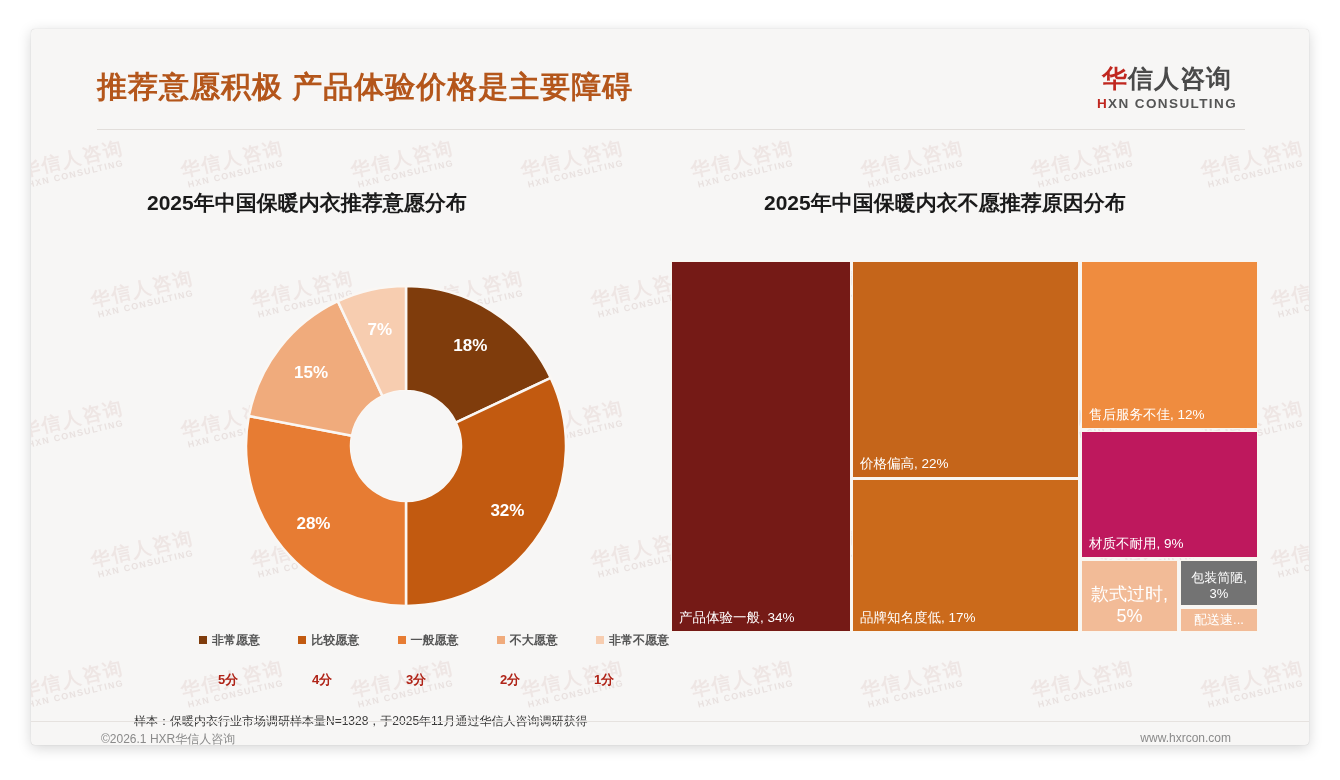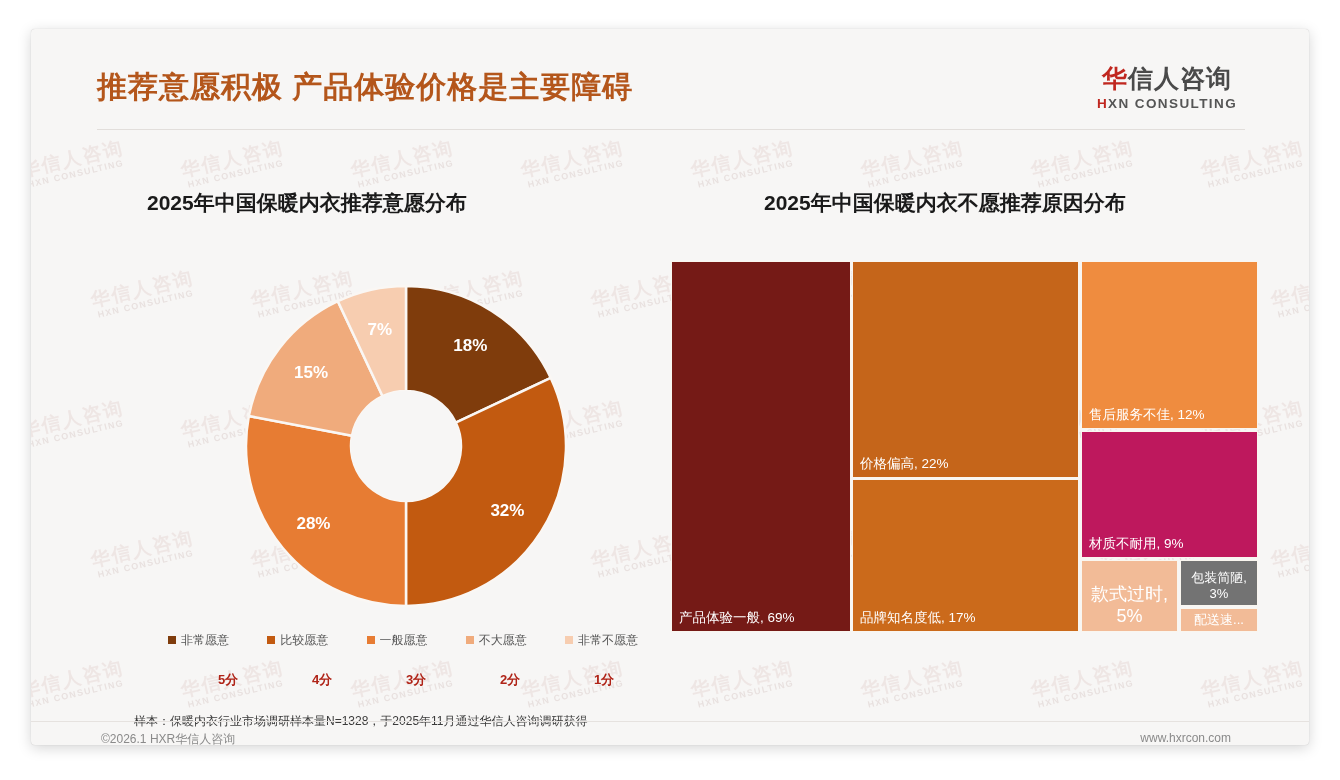--- a/index.html
+++ b/index.html
@@ -135,28 +135,29 @@
   }
   .donut-wrap svg { display: block; }
   .slice-label {
     font-size: 17px;
     font-weight: 700;
     fill: #ffffff;
   }
   
   .legend {
     position: absolute;
-    left: 137px;
+    left: 168px;
     top: 602px;
     width: 470px;
     height: 18px;
     z-index: 20;
     display: flex;
     justify-content: space-between;
     align-items: center;
+    font-weight: bold;
   }
   .legend-item {
     display: flex;
     align-items: center;
     gap: 5px;
     white-space: nowrap;
   }
   .legend-swatch {
     width: 8px;
     height: 8px;
@@ -490,21 +491,21 @@
     <div class="scores" id="score-row">
         <div class="score">5分</div>
         <div class="score">4分</div>
         <div class="score">3分</div>
         <div class="score">2分</div>
         <div class="score">1分</div>
       </div>
 
     <div class="treemap" id="treemap">
         <div class="tm-cell" style="left: 1px; top: 1px; width: 180px; height: 371px; background: rgb(117, 26, 22);">
-          <div class="tm-label">产品体验一般, 69%</div>
+          <div class="tm-label">产品体验一般, 34%</div>
         </div>
         <div class="tm-cell" style="left: 182px; top: 1px; width: 227px; height: 217px; background: rgb(197, 101, 26);">
           <div class="tm-label">价格偏高, 22%</div>
         </div>
         <div class="tm-cell" style="left: 182px; top: 219px; width: 227px; height: 153px; background: rgb(203, 106, 27);">
           <div class="tm-label">品牌知名度低, 17%</div>
         </div>
         <div class="tm-cell" style="left: 411px; top: 1px; width: 177px; height: 168px; background: rgb(239, 140, 63);">
           <div class="tm-label">售后服务不佳, 12%</div>
         </div>

